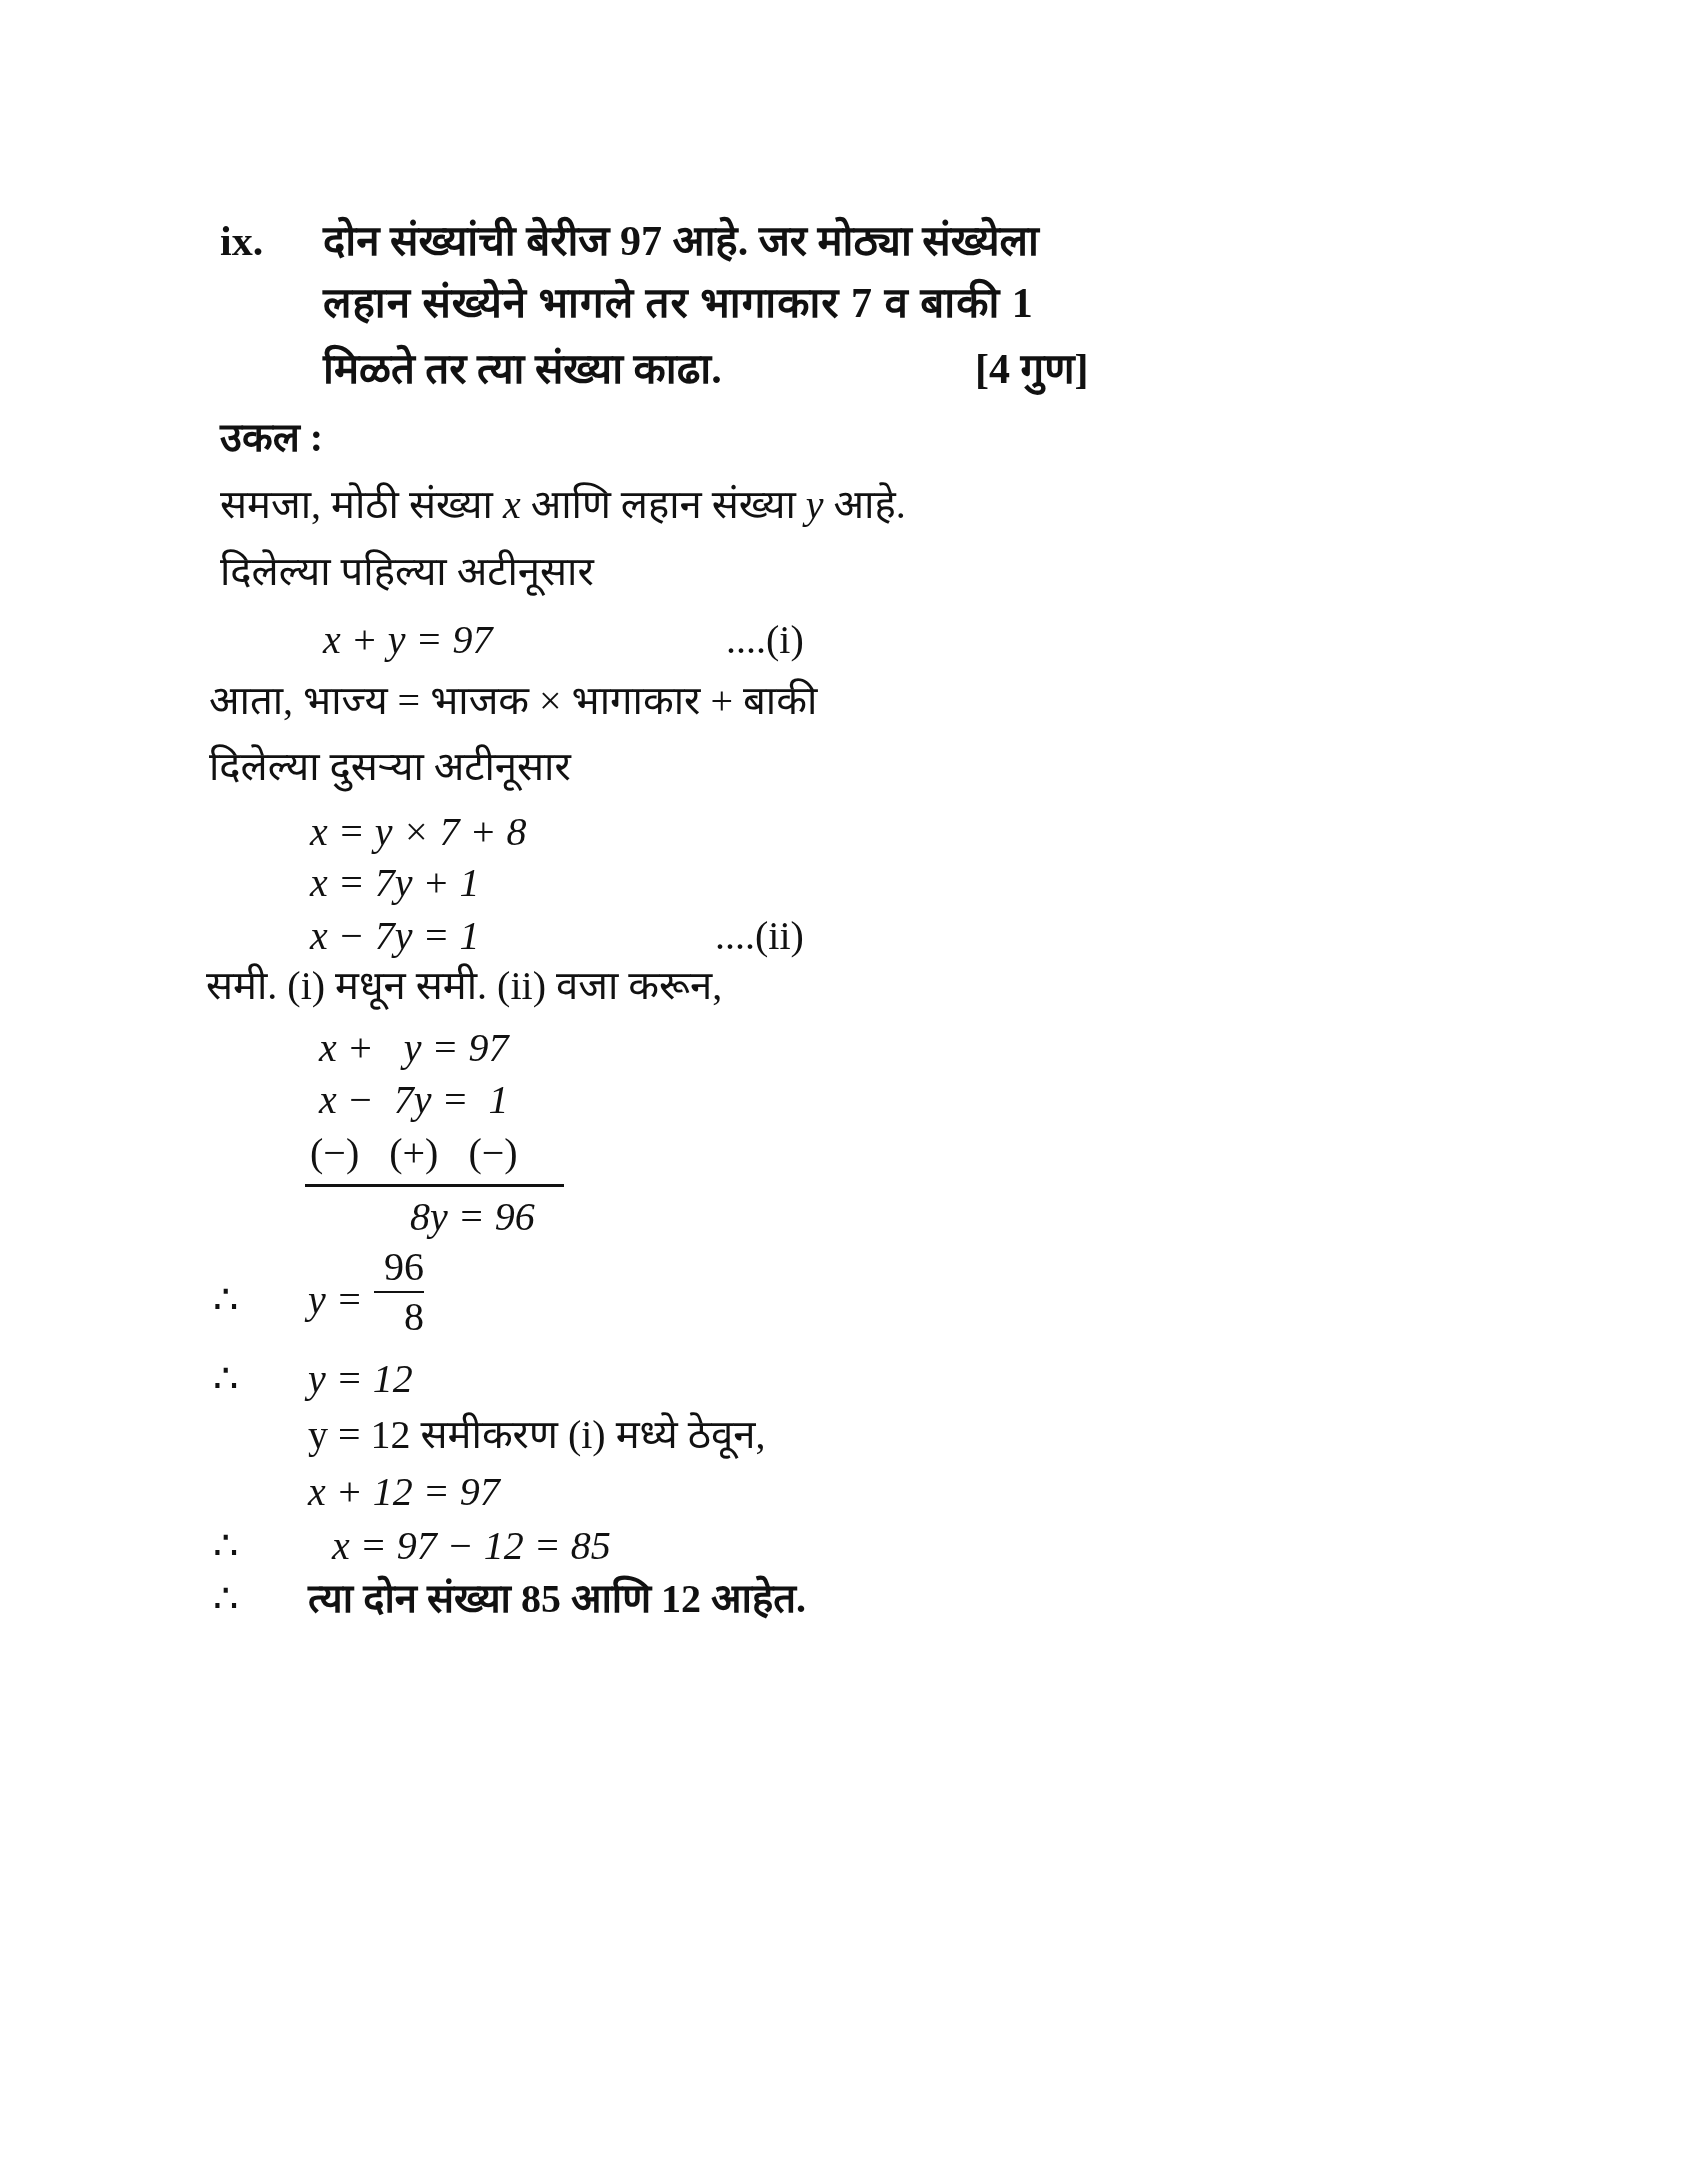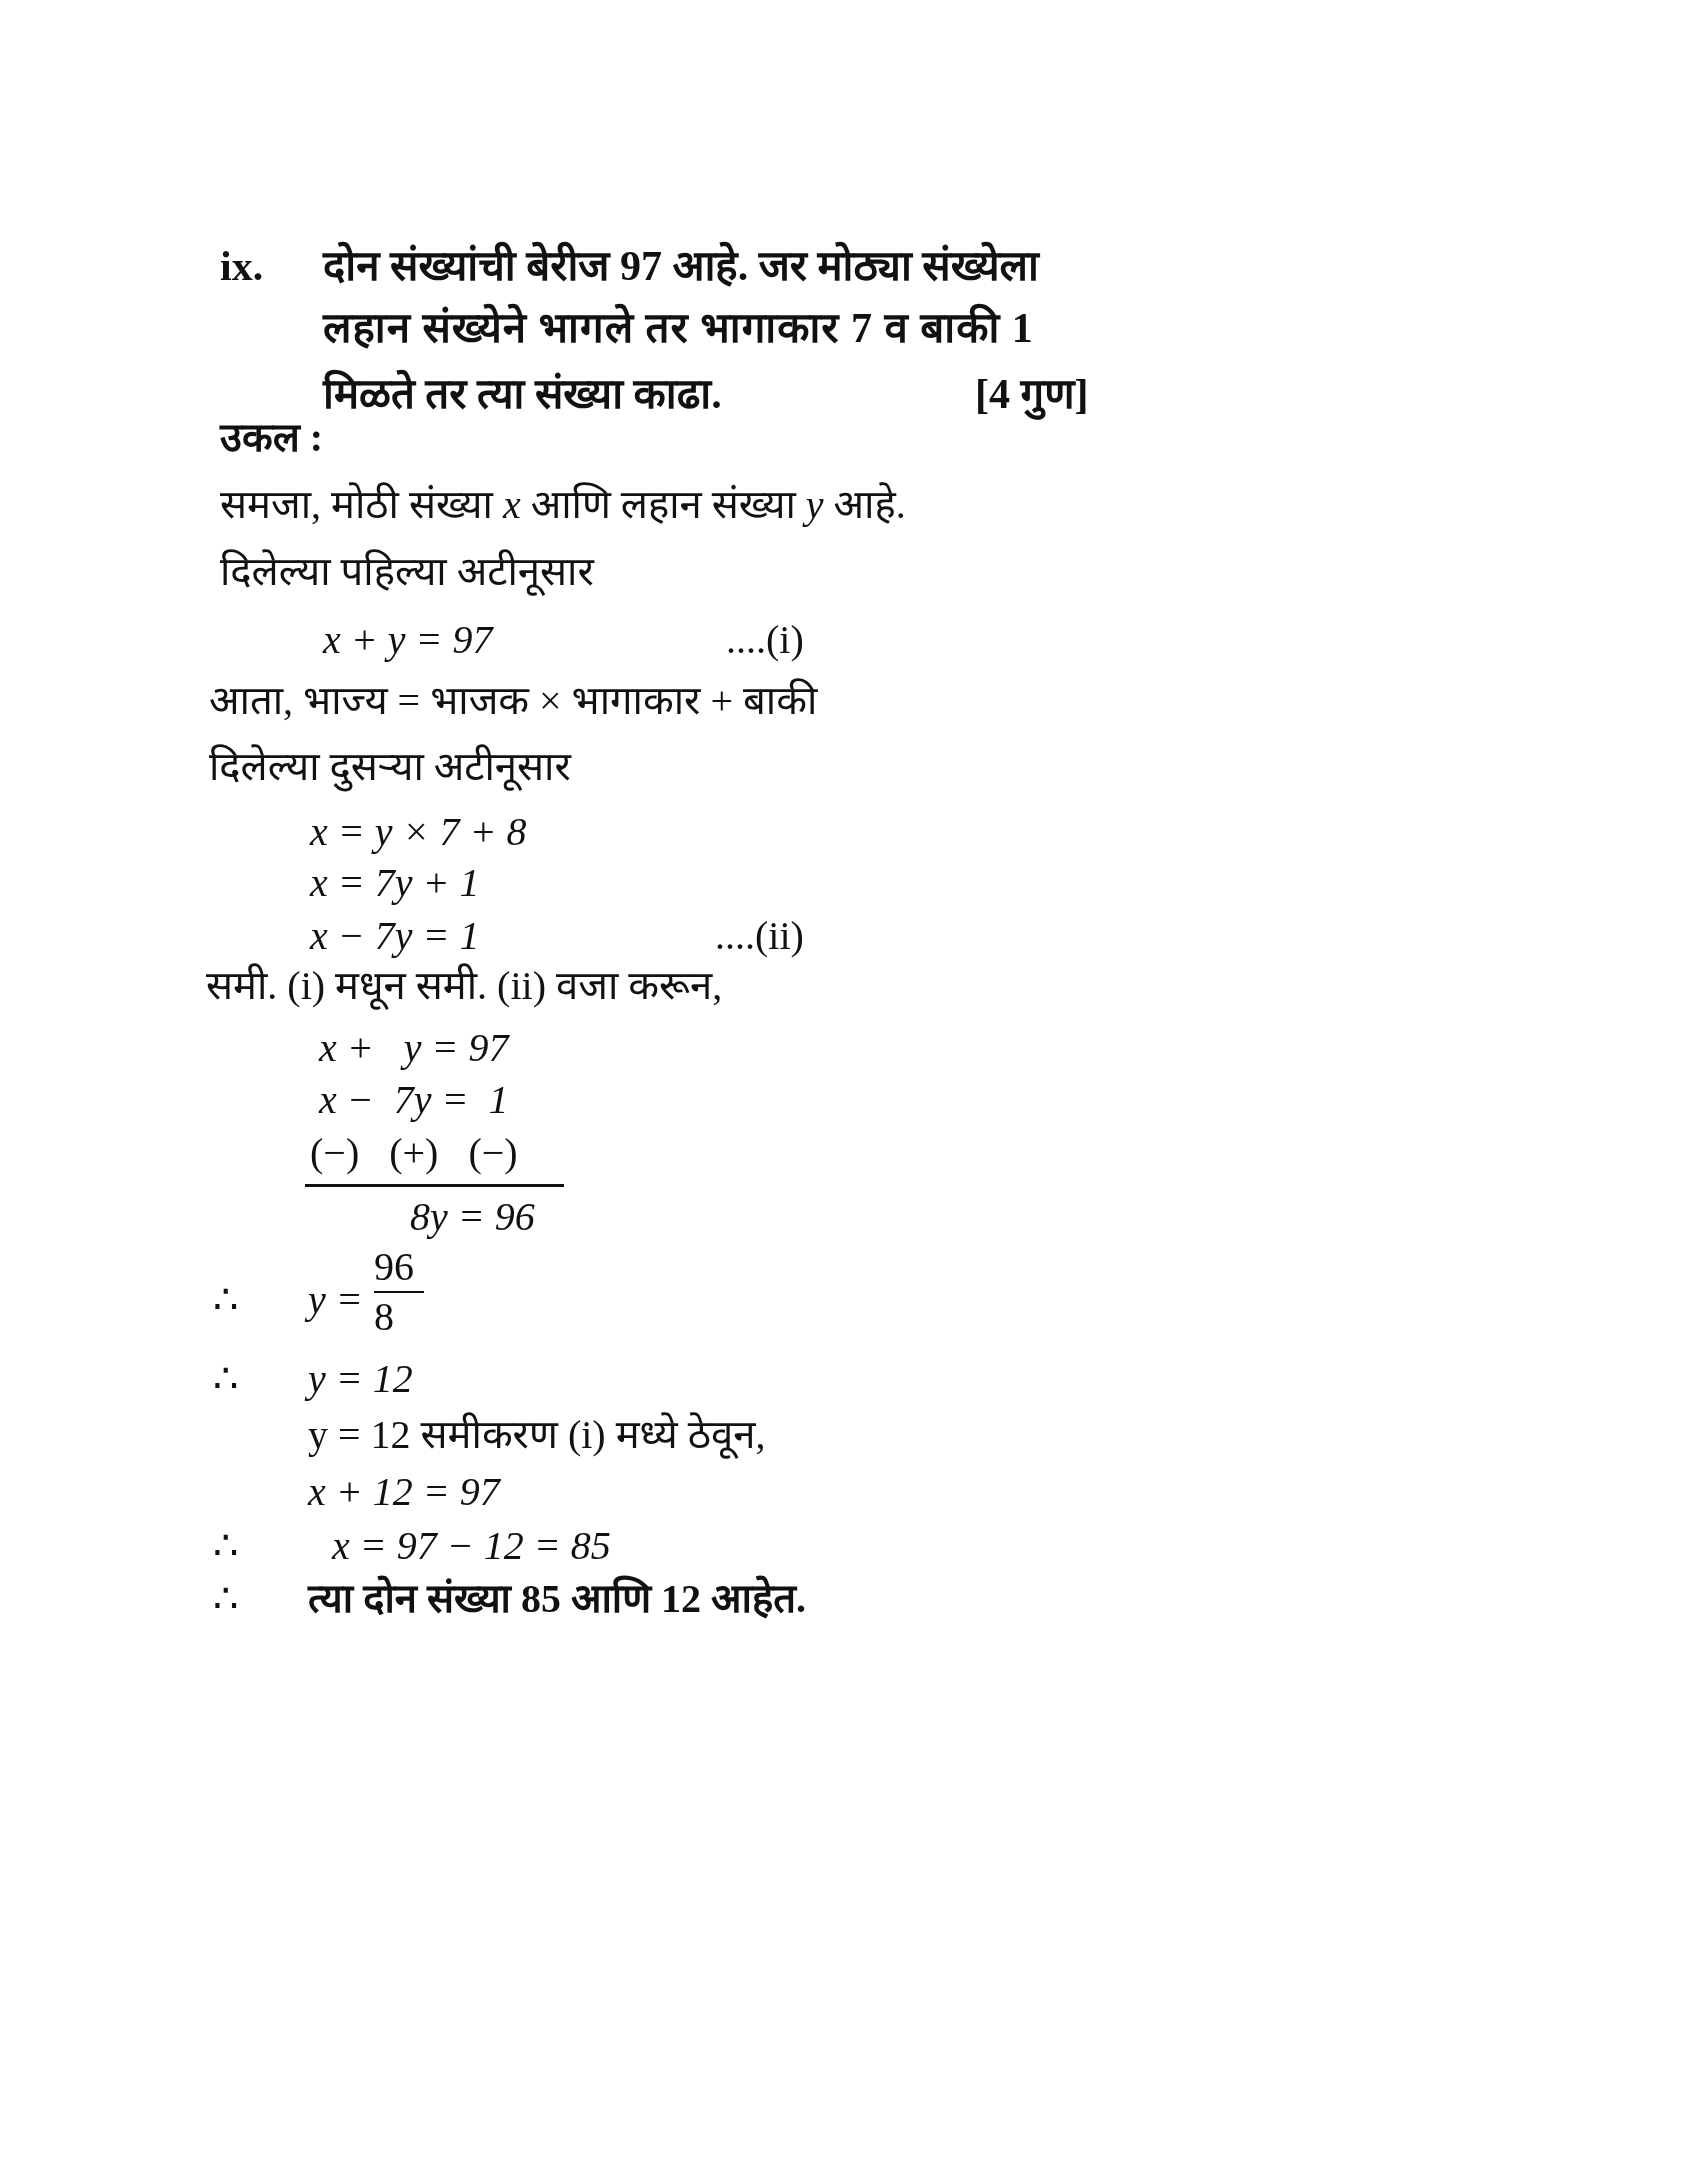--- a/index.html
+++ b/index.html
@@ -1,23 +1,23 @@
 <!DOCTYPE html>
 <html><head>
 <meta charset="utf-8">
 <style>
   html, body { margin:0; padding:0; background:#ffffff; }
   body { width:1683px; height:2178px; position:relative; overflow:hidden;
          font-family:"Liberation Serif", "DejaVu Serif", serif; color:#111; }
   .ln { position:absolute; white-space:nowrap; font-size:40px; line-height:48px; }
   .b { font-weight:bold; }
-  .q { font-size:42px;margin-top:25px; }
+  .q { font-size:42px; }
   i.v { font-style:italic; }
   .rule { position:absolute; height:3px; background:#111; }
-  .frac { position:absolute; display:inline-flex; flex-direction:column; align-items:flex-start; font-size:40px; line-height:44px; }
+  .frac { position:absolute; display:inline-flex; flex-direction:column; align-items:flex-end; font-size:40px; line-height:44px; }
   .frac .bar { width:50px; height:2px; background:#111; margin:2px 0; }
 </style>
 </head>
 <body>
 
 <div class="ln b q" style="left:220px; top:217px;">ix.</div>
 <div class="ln b q" style="left:323px; top:217px;">दोन संख्यांची बेरीज 97 आहे. जर मोठ्या संख्येला</div>
 <div class="ln b q" style="left:323px; top:279px; letter-spacing:1px;">लहान संख्येने भागले तर भागाकार 7 व बाकी 1</div>
 <div class="ln b q" style="left:323px; top:345px;">मिळते तर त्या संख्या काढा.</div>
 <div class="ln b q" style="left:975px; top:345px;">[4 गुण]</div>

